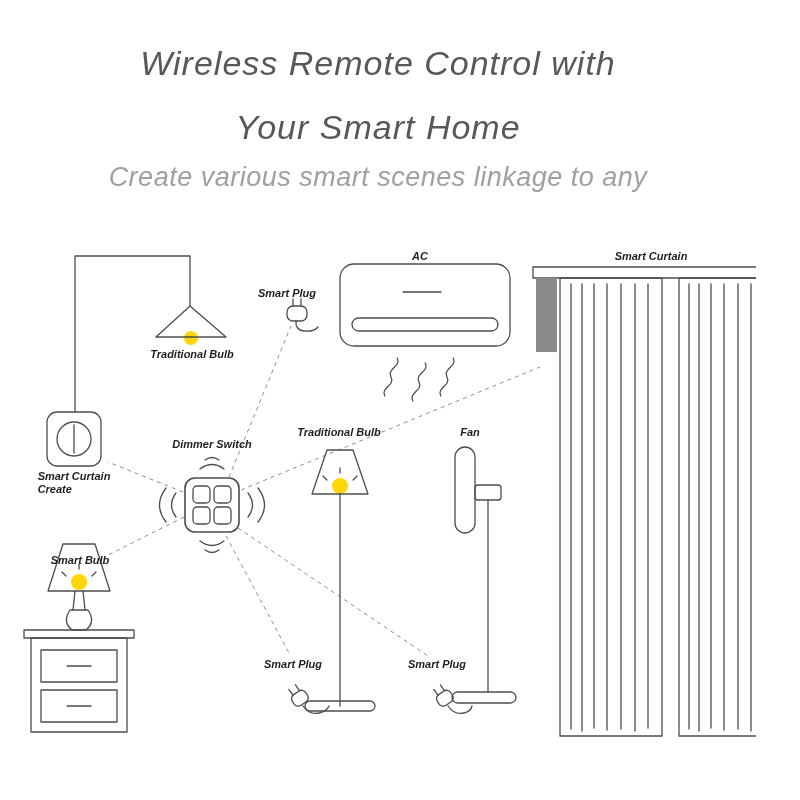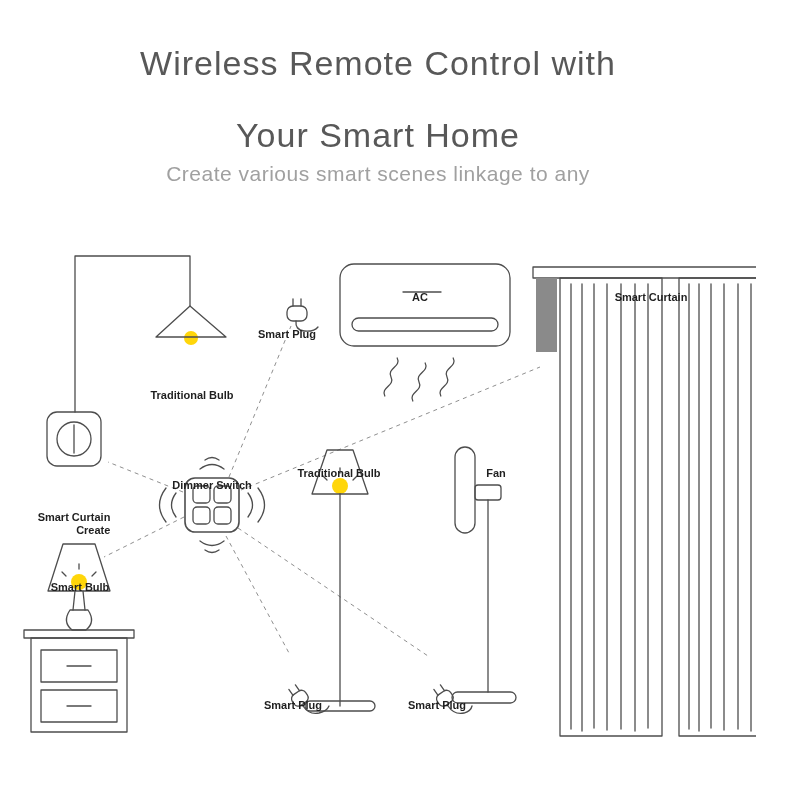--- a/index.html
+++ b/index.html
@@ -2,47 +2,47 @@
 <html style="--line: #4d4d4d; --bulb: #ffd60a; --dash: #8f8f8f; --label: #1f1f1f; --title: #585858; --subtitle: #a0a0a0;"><head>
 <meta charset="utf-8">
 <style>
   :root{
     --line:#4d4d4d; --bulb:#ffd60a; --dash:#8f8f8f;
     --label:#1f1f1f; --title:#585858; --subtitle:#a0a0a0;
   }
   html,body{margin:0;padding:0;background:#fff;}
   #stage{
     position:relative; width:756px; height:800px; overflow:hidden;
-    font-family:"Liberation Sans", sans-serif; background:#fff;
+    font-family:"Liberation Sans", sans-serif; background:#fff;font-style:italic;
   }
   .title-line{
     position:absolute; left:0; width:100%; text-align:center;
     font-size:34px; font-weight:400; color:var(--title); letter-spacing:1px;
   }
   .subtitle-line{
     position:absolute; left:0; width:100%; text-align:center;
-    font-size:21px; font-weight:400; color:var(--subtitle); letter-spacing:0.5px;
+    font-size:27px; font-weight:400; color:var(--subtitle); letter-spacing:0.5px;
   }
   .lbl{
     position:absolute; transform:translateX(-50%);
     font-size:11px; font-weight:700; color:var(--label); white-space:nowrap;
-    text-align:right; line-height:13px;margin-top:41px;
+    text-align:left; line-height:13px;
   }
   svg{position:absolute; left:0; top:0;}
   .stroke{stroke:var(--line); stroke-width:1.3; fill:none; stroke-linecap:round; stroke-linejoin:round;}
   .dashed line{stroke:var(--dash); stroke-width:1; stroke-dasharray:4 4;}
   .fill-bulb{fill:var(--bulb); stroke:none;}
 </style>
 </head>
 <body>
 
 <div id="stage">
 
   <div class="title-line" style="top:44px">Wireless Remote Control with</div>
-  <div class="title-line" style="top:116px">Your Smart Home</div>
+  <div class="title-line" style="top:108px">Your Smart Home</div>
   <div class="subtitle-line" style="top:162px">Create various smart scenes linkage to any</div>
 
   <svg width="800" height="800" viewBox="0 0 800 800">
 
     <g class="dashed">
       <line x1="183" y1="492" x2="108" y2="462"></line>
       <line x1="184" y1="517" x2="104" y2="557"></line>
       <line x1="229" y1="477" x2="291" y2="326"></line>
       <line x1="241" y1="490" x2="540" y2="367"></line>
       <line x1="226" y1="536" x2="289" y2="653"></line>
@@ -166,22 +166,22 @@
     </g>
     <path class="stroke" d="M448,706 q6,9 16,7 q7,-2 8,-7"></path>
   </svg>
 
   <div class="lbl" style="left:192px; top:348px">Traditional Bulb</div>
   <div class="lbl" style="left:287px; top:287px">Smart Plug</div>
   <div class="lbl" style="left:420px; top:250px">AC</div>
   <div class="lbl" style="left:651px; top:250px">Smart Curtain</div>
   <div class="lbl" style="left:212px; top:438px">Dimmer Switch</div>
   <div class="lbl" style="left:339px; top:426px">Traditional Bulb</div>
-  <div class="lbl" style="left:496px; top:426px">Fan</div>
+  <div class="lbl" style="left:470px; top:426px">Fan</div>
   <div class="lbl" style="left:74px;  top:470px">
     <div>Smart Curtain</div>
     <div>Create</div>
   </div>
-  <div class="lbl" style="left:80px;  top:540px">Smart Bulb</div>
+  <div class="lbl" style="left:80px;  top:554px">Smart Bulb</div>
   <div class="lbl" style="left:293px; top:658px">Smart Plug</div>
   <div class="lbl" style="left:437px; top:658px">Smart Plug</div>
 
 </div>
 
 </body></html>

